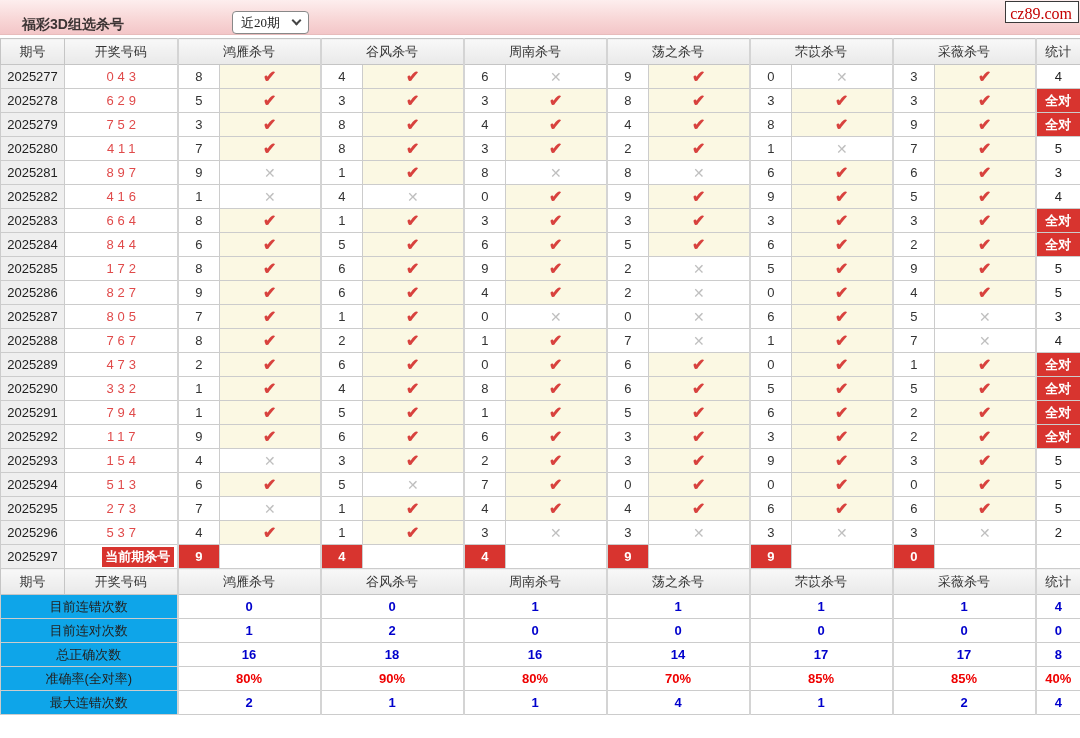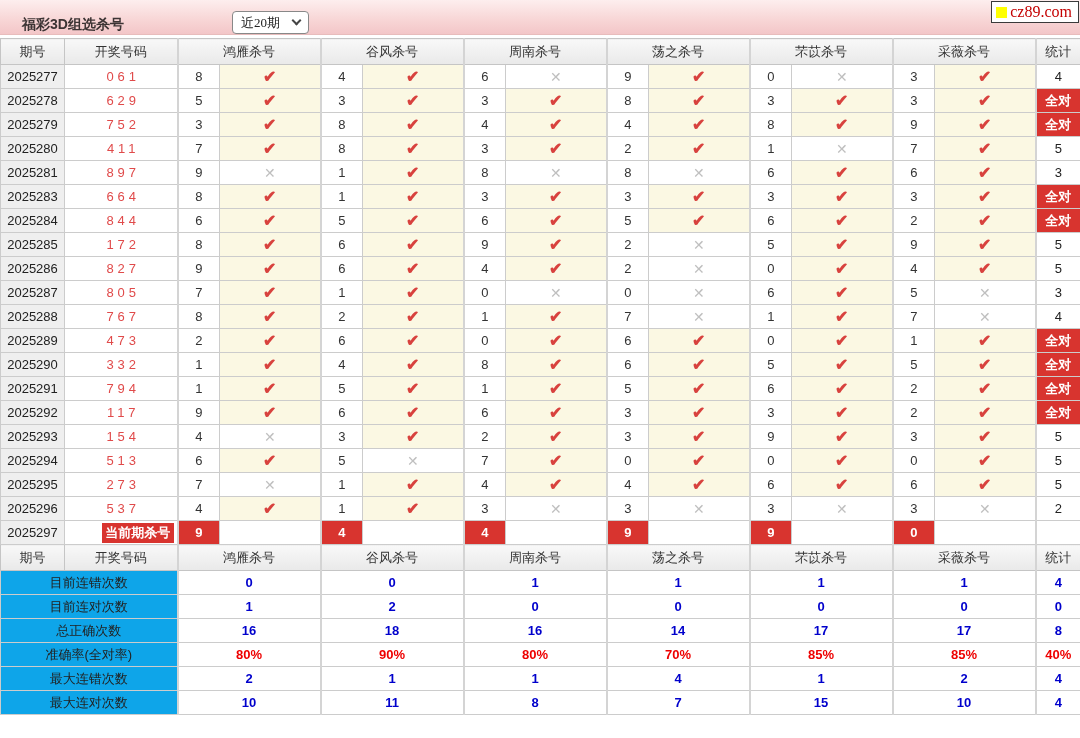--- a/index.html
+++ b/index.html
@@ -19,21 +19,21 @@
   .range-select {
     margin-left:108px; display:inline-flex; align-items:center;
     background:#fff; border:1px solid #888; border-radius:4px;
     height:23px; padding:0 8px; font-size:13px; color:#222; cursor:pointer;font-family:Liberation Serif, serif;
   }
   .chev { width:7px; height:7px; border-left:2px solid #444; border-bottom:2px solid #444;
           transform:rotate(-45deg); margin-left:13px; margin-top:-4px; }
   .logo-box {
     position:absolute; top:1px; right:1px; background:#fff;
     border:1px solid #3a3a3a; height:22px;
-    display:flex; align-items:center; gap:3px; padding:0 6px 0 4px;
+    display:flex; align-items:center; gap:3px; padding:0 6px 0 4px;flex-direction:column;
   }
   .logo-square { width:11px; height:11px; background:#ffff00; display:inline-block; }
   .logo-text { font-family:"Liberation Serif", serif; font-size:16px; color:#c40000; }
 
   
   table { width:1080px; table-layout:fixed; border-collapse:collapse; margin-top:3px; }
   th,td {
     border:1px solid #ccc; text-align:center; vertical-align:middle;
     font-size:13px; color:#333; height:24px; padding:0;
     overflow:hidden; white-space:nowrap;
@@ -99,21 +99,21 @@
           <th class="gs" colspan="2">鸿雁杀号</th>
           <th class="gs" colspan="2">谷风杀号</th>
           <th class="gs" colspan="2">周南杀号</th>
           <th class="gs" colspan="2">荡之杀号</th>
           <th class="gs" colspan="2">芣苡杀号</th>
           <th class="gs" colspan="2">采薇杀号</th>
           <th class="gs">统计</th>
         </tr>
         <tr>
           <td class="period">2025277</td>
-          <td class="draw">061</td>
+          <td class="draw">043</td>
           <td class="num gs">8</td>
           <td class="mark hit">✔</td>
           <td class="num gs">4</td>
           <td class="mark hit">✔</td>
           <td class="num gs">6</td>
           <td class="mark miss">✕</td>
           <td class="num gs">9</td>
           <td class="mark hit">✔</td>
           <td class="num gs">0</td>
           <td class="mark miss">✕</td>
@@ -181,20 +181,37 @@
           <td class="mark hit">✔</td>
           <td class="num gs">8</td>
           <td class="mark miss">✕</td>
           <td class="num gs">8</td>
           <td class="mark miss">✕</td>
           <td class="num gs">6</td>
           <td class="mark hit">✔</td>
           <td class="num gs">6</td>
           <td class="mark hit">✔</td>
           <td class="stat gs">3</td>
+        </tr>
+        <tr>
+          <td class="period">2025282</td>
+          <td class="draw">416</td>
+          <td class="num gs">1</td>
+          <td class="mark miss">✕</td>
+          <td class="num gs">4</td>
+          <td class="mark miss">✕</td>
+          <td class="num gs">0</td>
+          <td class="mark hit">✔</td>
+          <td class="num gs">9</td>
+          <td class="mark hit">✔</td>
+          <td class="num gs">9</td>
+          <td class="mark hit">✔</td>
+          <td class="num gs">5</td>
+          <td class="mark hit">✔</td>
+          <td class="stat gs">4</td>
         </tr>
         <tr>
           <td class="period">2025283</td>
           <td class="draw">664</td>
           <td class="num gs">8</td>
           <td class="mark hit">✔</td>
           <td class="num gs">1</td>
           <td class="mark hit">✔</td>
           <td class="num gs">3</td>
           <td class="mark hit">✔</td>
@@ -500,26 +517,16 @@
         <tr>
           <td class="sum-label" colspan="2">最大连错次数</td>
           <td class="sum-val gs" colspan="2">2</td>
           <td class="sum-val gs" colspan="2">1</td>
           <td class="sum-val gs" colspan="2">1</td>
           <td class="sum-val gs" colspan="2">4</td>
           <td class="sum-val gs" colspan="2">1</td>
           <td class="sum-val gs" colspan="2">2</td>
           <td class="sum-total gs">4</td>
         </tr>
-        <tr>
-          <td class="sum-label" colspan="2">最大连对次数</td>
-          <td class="sum-val gs" colspan="2">10</td>
-          <td class="sum-val gs" colspan="2">11</td>
-          <td class="sum-val gs" colspan="2">8</td>
-          <td class="sum-val gs" colspan="2">7</td>
-          <td class="sum-val gs" colspan="2">15</td>
-          <td class="sum-val gs" colspan="2">10</td>
-          <td class="sum-total gs">4</td>
-        </tr>
       </tbody>
   </table>
 
 </div>
 
 </body></html>

